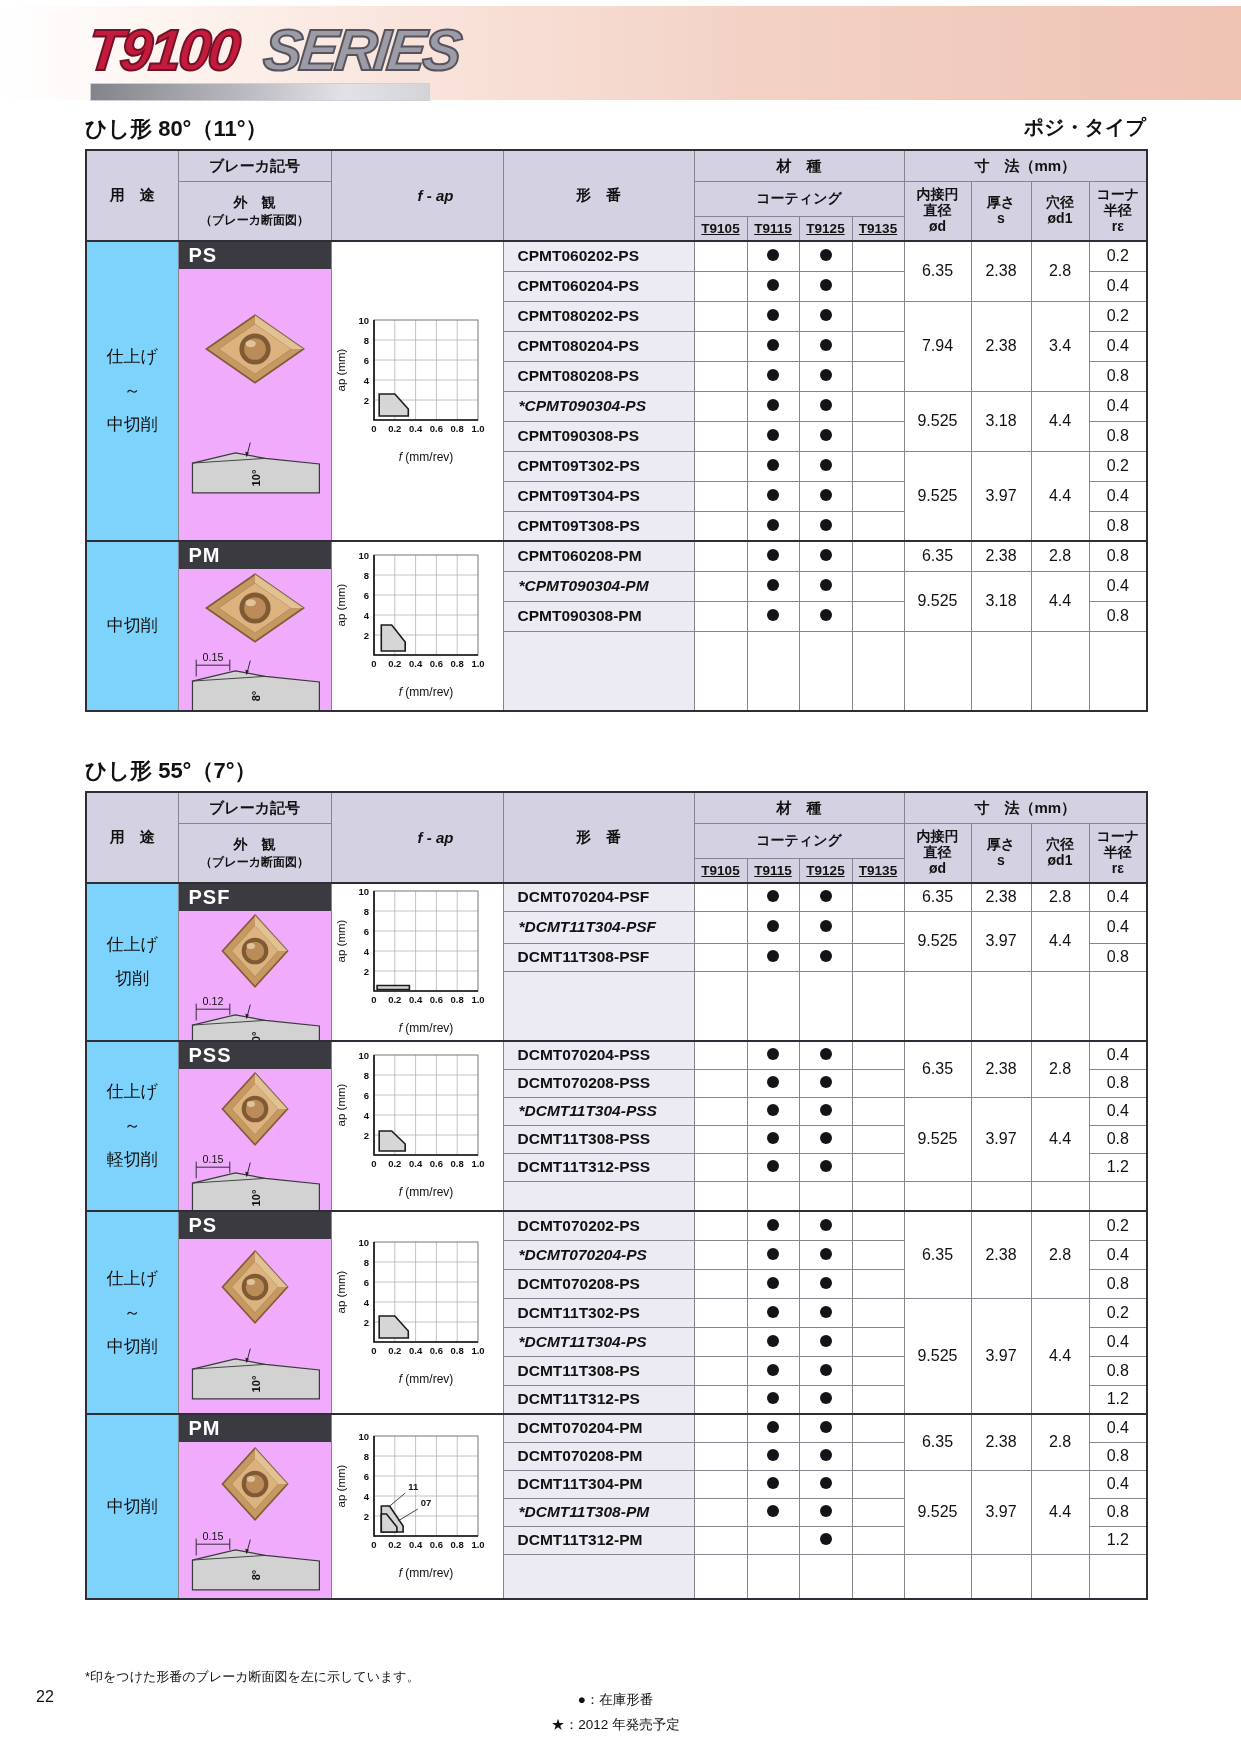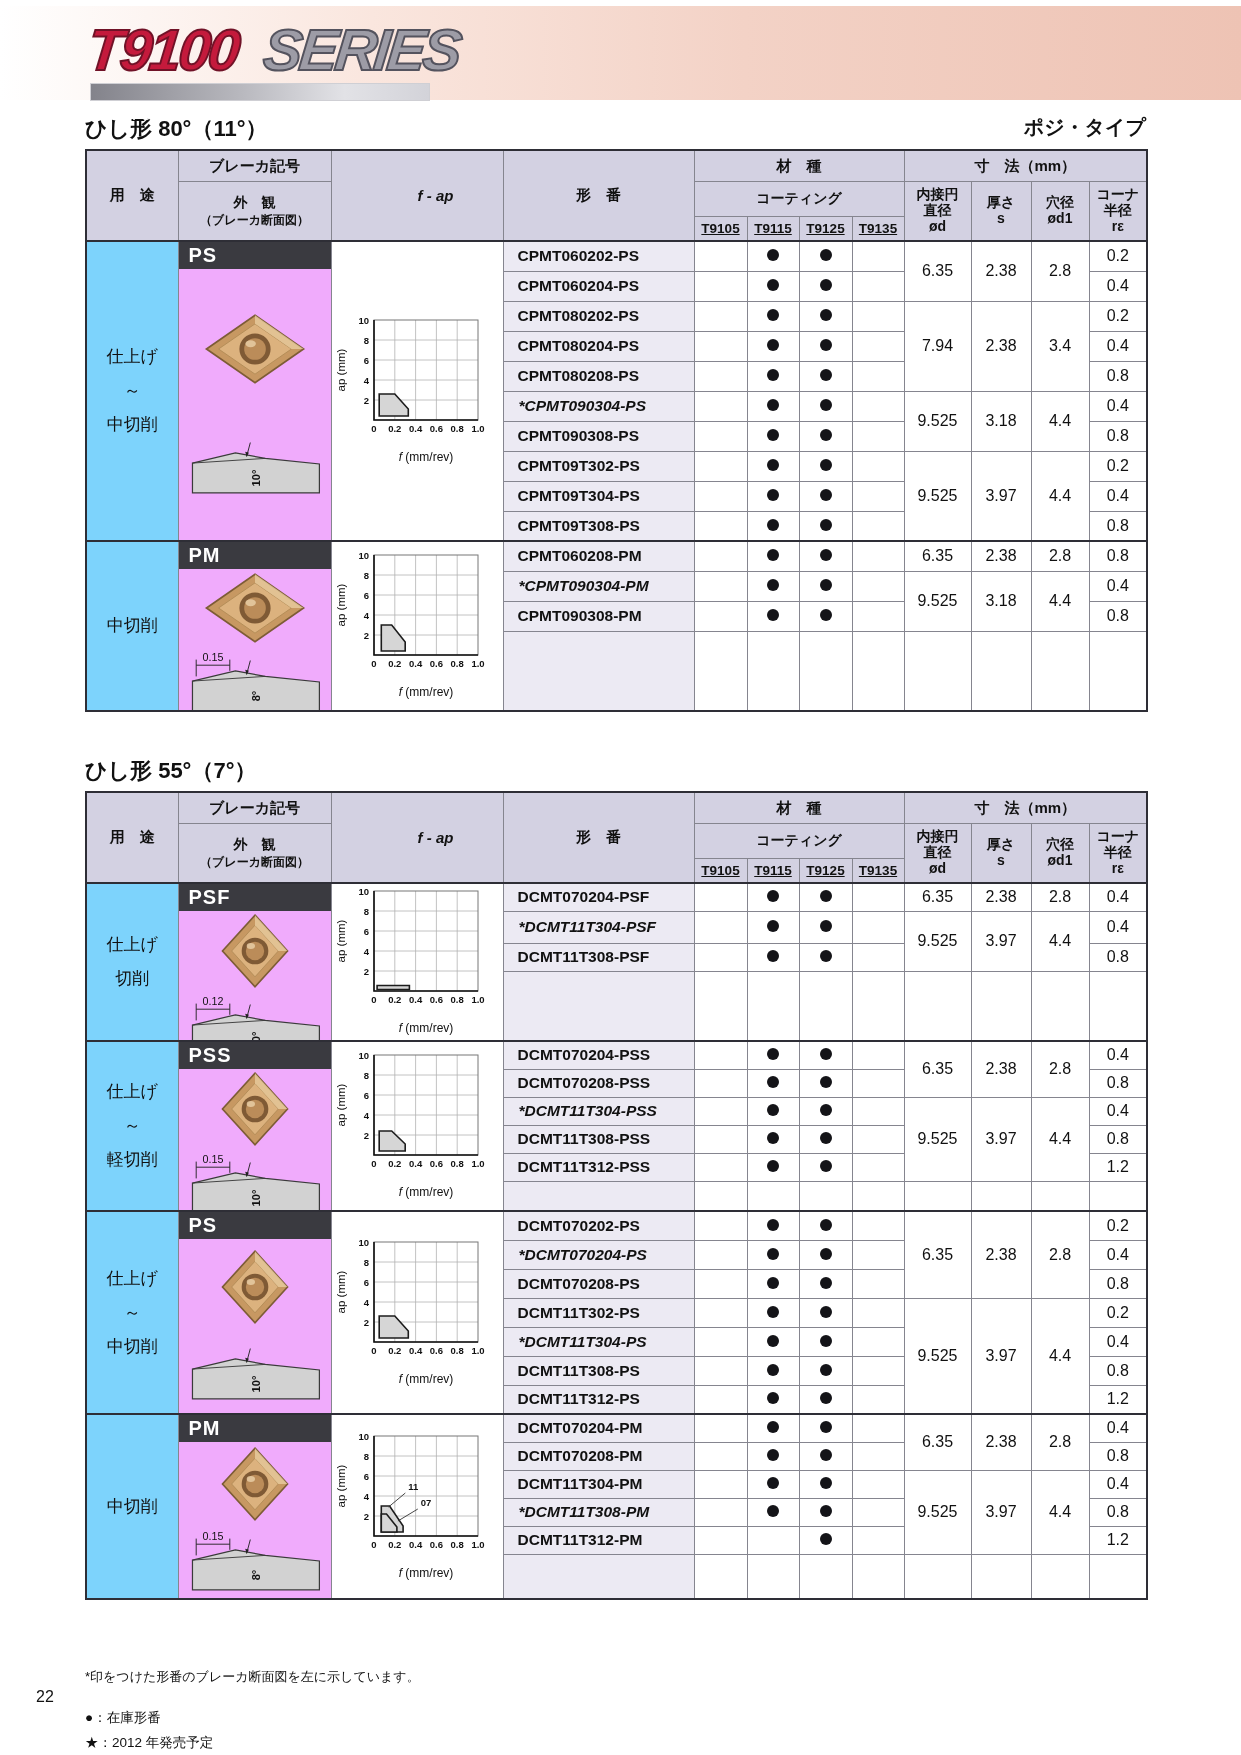--- a/index.html
+++ b/index.html
@@ -42,21 +42,21 @@
   .bkr-figs{flex:1;display:flex;flex-direction:column;justify-content:space-evenly;align-items:center;overflow:hidden;}
   td.gph{text-align:center;vertical-align:middle;background:#fff;}
   td.model{background:#eceaf3;font-weight:bold;font-size:15.5px;text-align:left;
     padding-left:14px;white-space:nowrap;}
   td.model.starred{padding-left:15px;font-style:italic;}
   td.dotc{text-align:center;vertical-align:middle;background:#fff;}
   .dot{display:inline-block;width:12px;height:12px;border-radius:50%;background:#141418;}
   td.dim{text-align:center;vertical-align:middle;font-size:16px;background:#fff;}
   
   .footnote-row{margin-top:68px;font-size:13px;}
-  .legend{margin-top:20px;text-align:left;font-size:13.5px;line-height:1.85;}
+  .legend{margin-top:2px;text-align:center;font-size:13.5px;line-height:1.85;}
   .page-number{position:absolute;left:36px;top:1688px;font-size:16px;}
 </style>
 </head>
 <body>
 
 <div class="page">
 
   <div class="brand-band">
     <div class="logo-row">
       <span class="logo-main">T9100</span>

